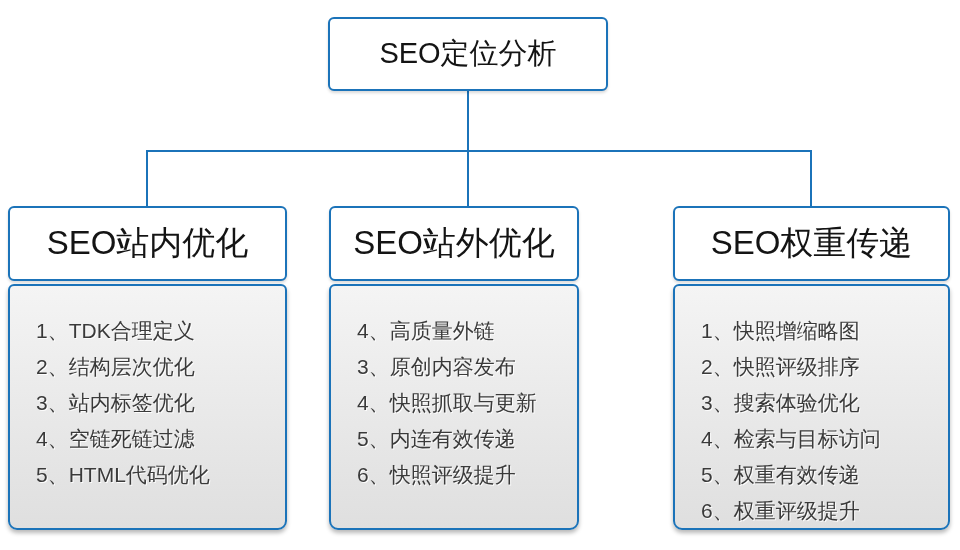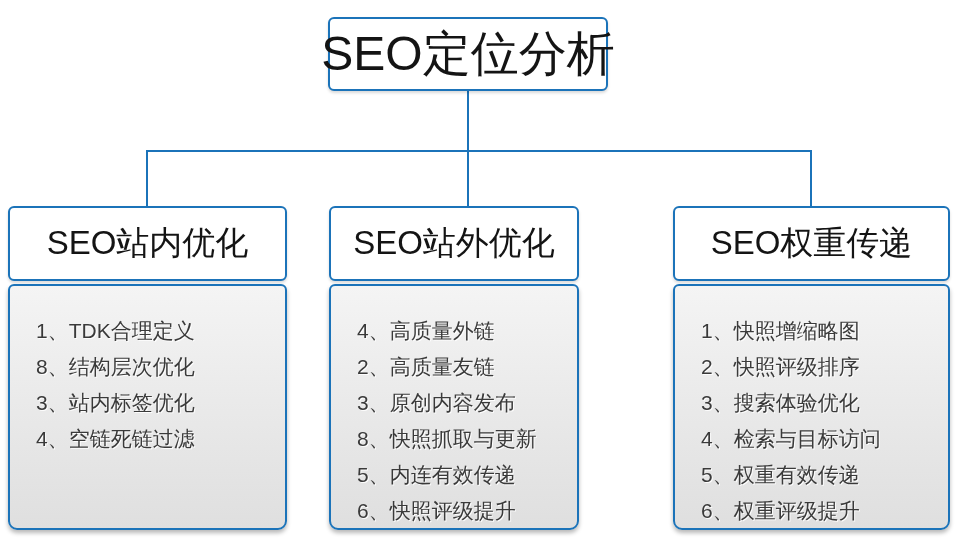--- a/index.html
+++ b/index.html
@@ -29,21 +29,21 @@
     background:#ffffff;
     border-radius:6px;
     display:flex;align-items:center;justify-content:center;
     box-shadow:0 2px 3px rgba(0,0,0,0.15);
   }
   .node .label{
     color:var(--heading-text);
     white-space:nowrap;
   }
   .root-node{left:328px;top:17px;width:280px;height:74px;}
-  .root-node .label{font-size:48px;}
+  .root-node .label{font-size:29px;}
   .branch-head{top:206px;height:75px;justify-content:center;}
   .branch-head .label{font-size:33px;}
   .branch-list{
     position:absolute;
     top:284px;height:246px;
     box-sizing:border-box;
     border:2px solid var(--accent);
     border-radius:6px 6px 9px 9px;
     background:linear-gradient(180deg,var(--panel-top) 0%,var(--panel-bottom) 100%);
     box-shadow:0 3px 4px rgba(0,0,0,0.28);
@@ -73,33 +73,33 @@
 
   <div class="node root-node">
     <span class="label">SEO定位分析</span>
   </div>
 
   <div class="node branch-head col1">
     <span class="label">SEO站内优化</span>
   </div>
   <div class="branch-list col1">
     <div class="item">1、TDK合理定义</div>
-    <div class="item">8、结构层次优化</div>
+    <div class="item">2、结构层次优化</div>
     <div class="item">3、站内标签优化</div>
     <div class="item">4、空链死链过滤</div>
+    <div class="item">5、HTML代码优化</div>
   </div>
 
   <div class="node branch-head col2">
     <span class="label">SEO站外优化</span>
   </div>
   <div class="branch-list col2">
     <div class="item">4、高质量外链</div>
-    <div class="item">2、高质量友链</div>
     <div class="item">3、原创内容发布</div>
-    <div class="item">8、快照抓取与更新</div>
+    <div class="item">4、快照抓取与更新</div>
     <div class="item">5、内连有效传递</div>
     <div class="item">6、快照评级提升</div>
   </div>
 
   <div class="node branch-head col3">
     <span class="label">SEO权重传递</span>
   </div>
   <div class="branch-list col3">
     <div class="item">1、快照增缩略图</div>
     <div class="item">2、快照评级排序</div>

